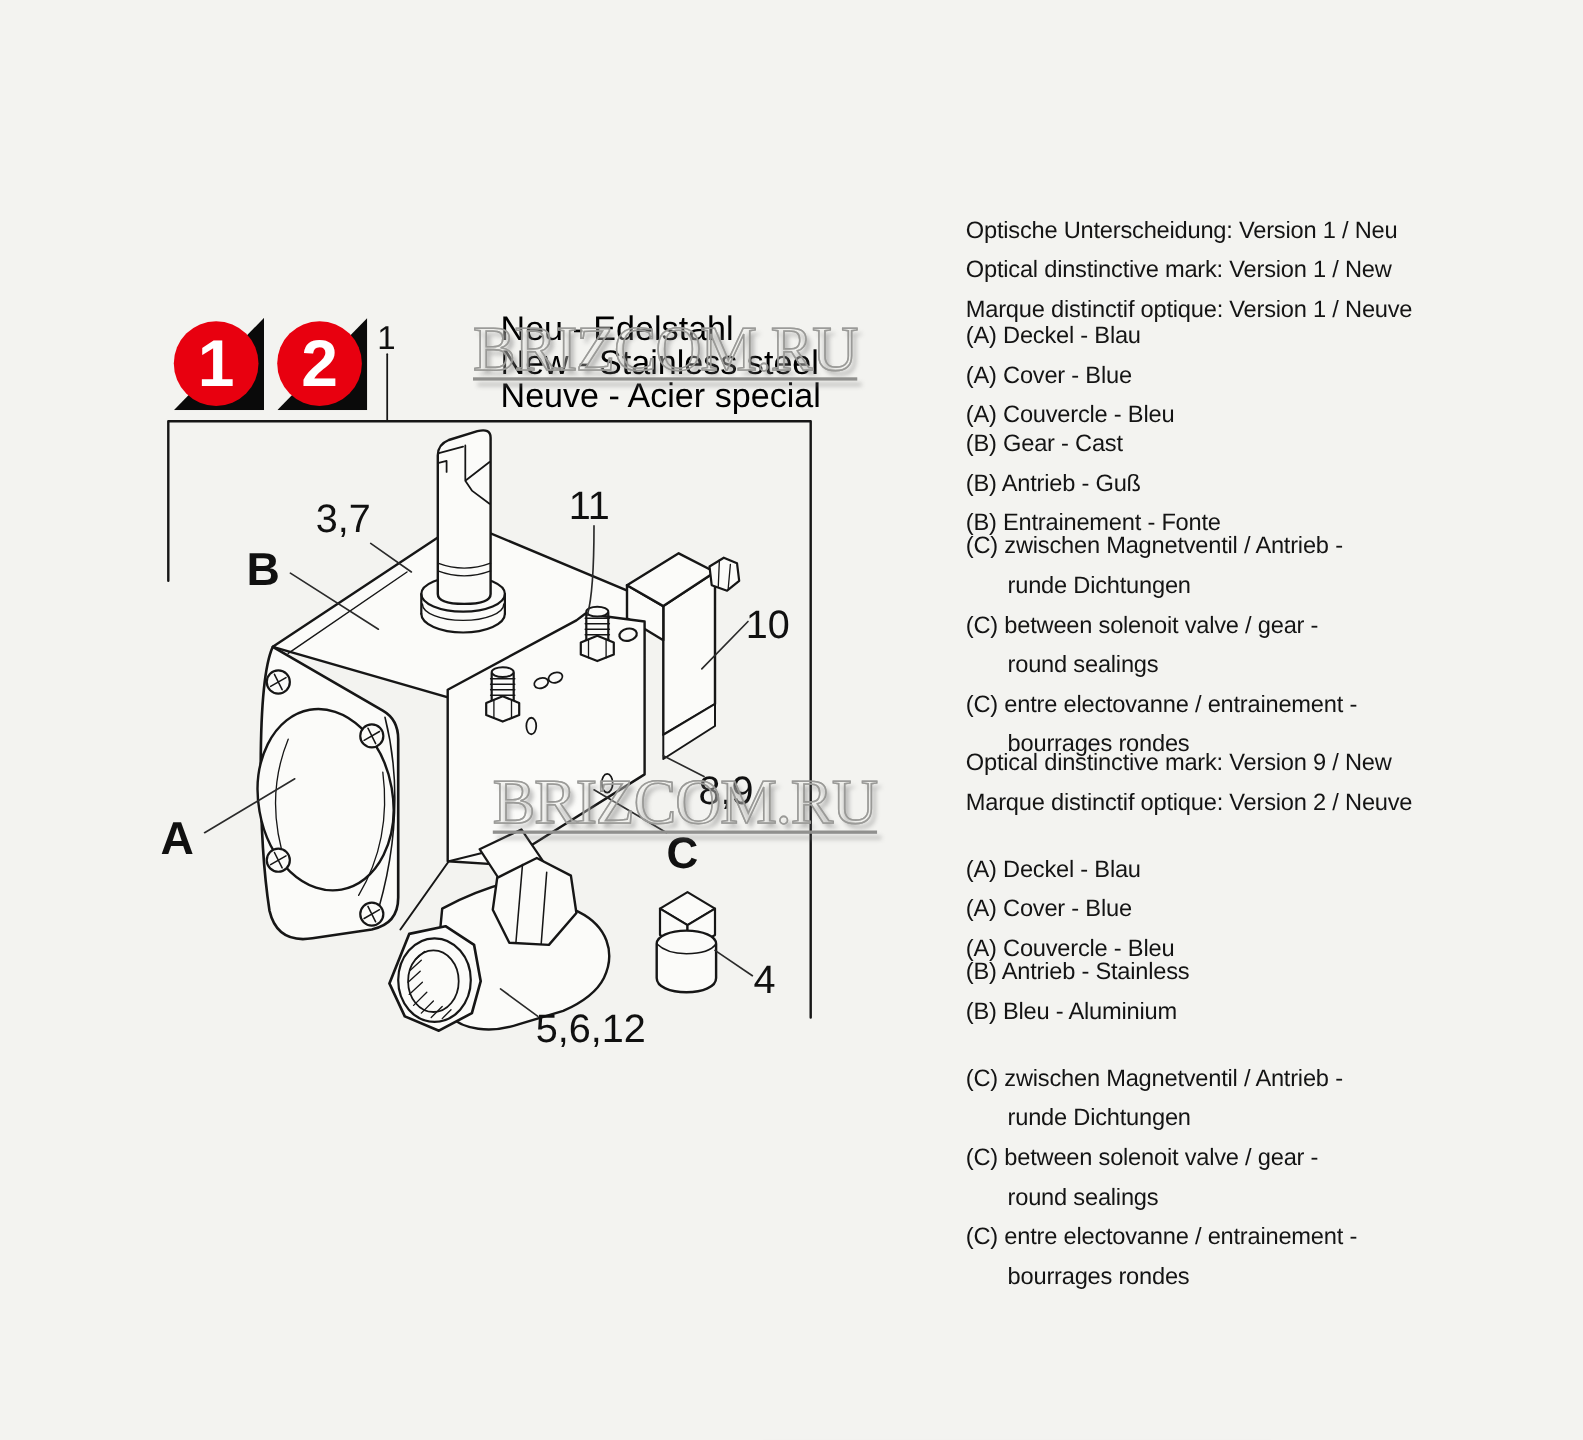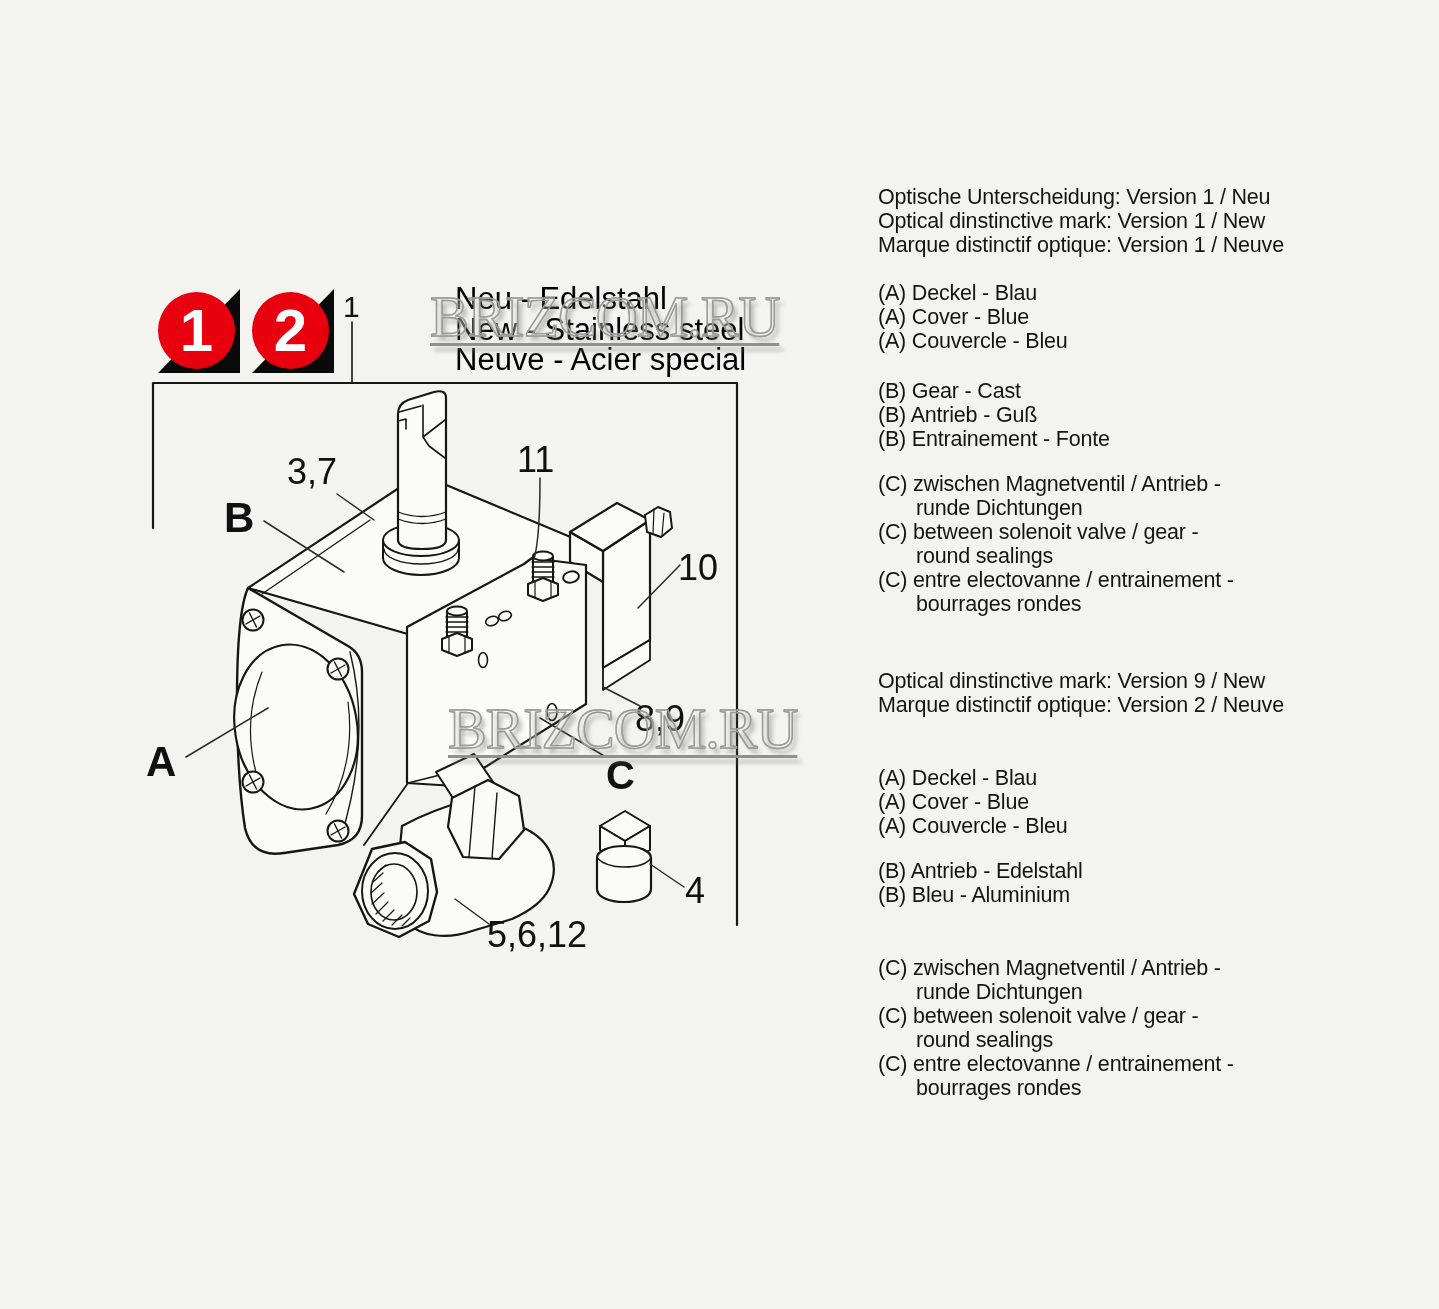--- a/index.html
+++ b/index.html
@@ -13,21 +13,21 @@
                  display:flex;align-items:center;justify-content:center;}
   .badge .num{color:#fff;font-weight:bold;font-size:60px;line-height:1;
               font-family:"Liberation Sans",sans-serif;}
   #badge-1{left:158px;top:289px;}
   #badge-2{left:252px;top:289px;}
   
   .intro{position:absolute;left:455px;top:284px;font-size:31px;line-height:30.5px;
          white-space:nowrap;color:#000000;}
   
   .tblock{position:absolute;left:878px;width:500px;}
-  .tline{font-size:21.5px;line-height:24px;letter-spacing:-0.2px;white-space:nowrap;color:#141414;}
+  .tline{font-size:21.5px;line-height:24px;letter-spacing:-0.2px;white-space:nowrap;color:#141414;margin-top:12px;}
   .tline.ind{padding-left:38px;}
   
   .wm{position:absolute;font-family:"Liberation Serif",serif;font-size:58px;line-height:1;
       letter-spacing:-1px;white-space:nowrap;color:rgba(238,238,235,0.30);
       -webkit-text-stroke:1.4px rgba(150,150,148,0.85);
       text-shadow:4px 5px 4px rgba(120,120,120,0.45);
       text-decoration:underline;text-decoration-color:#90908e;
       text-decoration-thickness:2.5px;text-underline-offset:7px;
       pointer-events:none;z-index:30;}
   #wm-1{left:430px;top:288px;}
@@ -210,21 +210,21 @@
       <div class="tblock" style="top: 669px;">
         <div class="tline">Optical dinstinctive mark: Version 9 / New</div>
         <div class="tline">Marque distinctif optique: Version 2 / Neuve</div>
       </div>
       <div class="tblock" style="top: 766px;">
         <div class="tline">(A) Deckel - Blau</div>
         <div class="tline">(A) Cover - Blue</div>
         <div class="tline">(A) Couvercle - Bleu</div>
       </div>
       <div class="tblock" style="top: 859px;">
-        <div class="tline">(B) Antrieb - Edelstahl</div>
+        <div class="tline">(B) Antrieb - Stainless</div>
         <div class="tline">(B) Bleu - Aluminium</div>
       </div>
       <div class="tblock" style="top: 956px;">
         <div class="tline">(C) zwischen Magnetventil / Antrieb -</div>
         <div class="tline ind">runde Dichtungen</div>
         <div class="tline">(C) between solenoit valve / gear -</div>
         <div class="tline ind">round sealings</div>
         <div class="tline">(C) entre electovanne / entrainement -</div>
         <div class="tline ind">bourrages rondes</div>
       </div>

